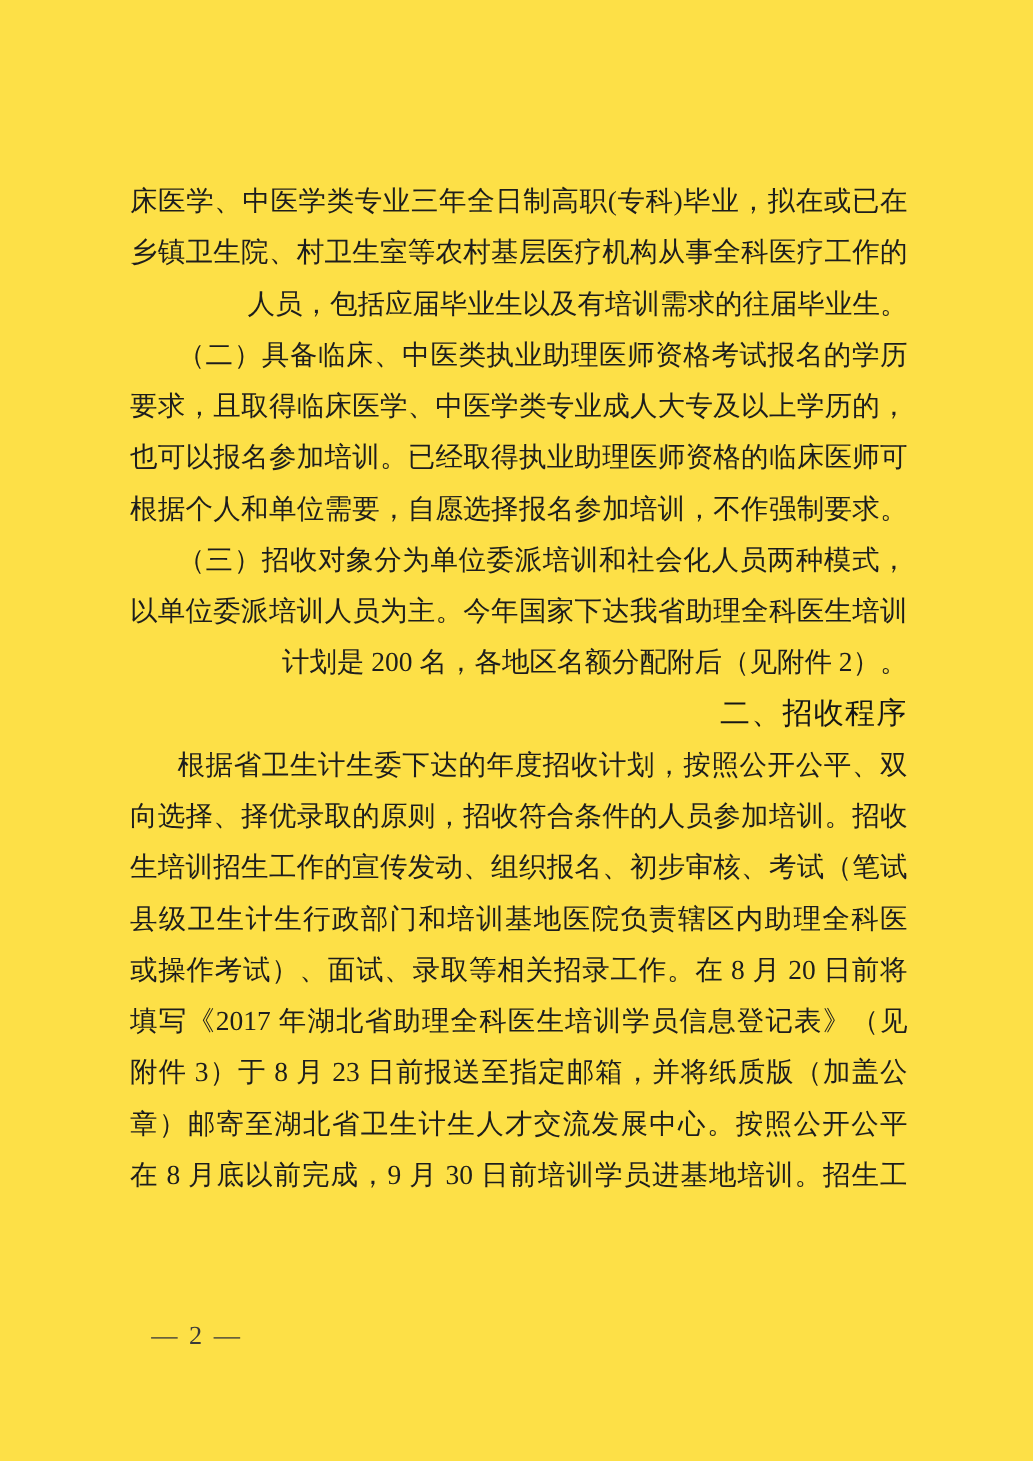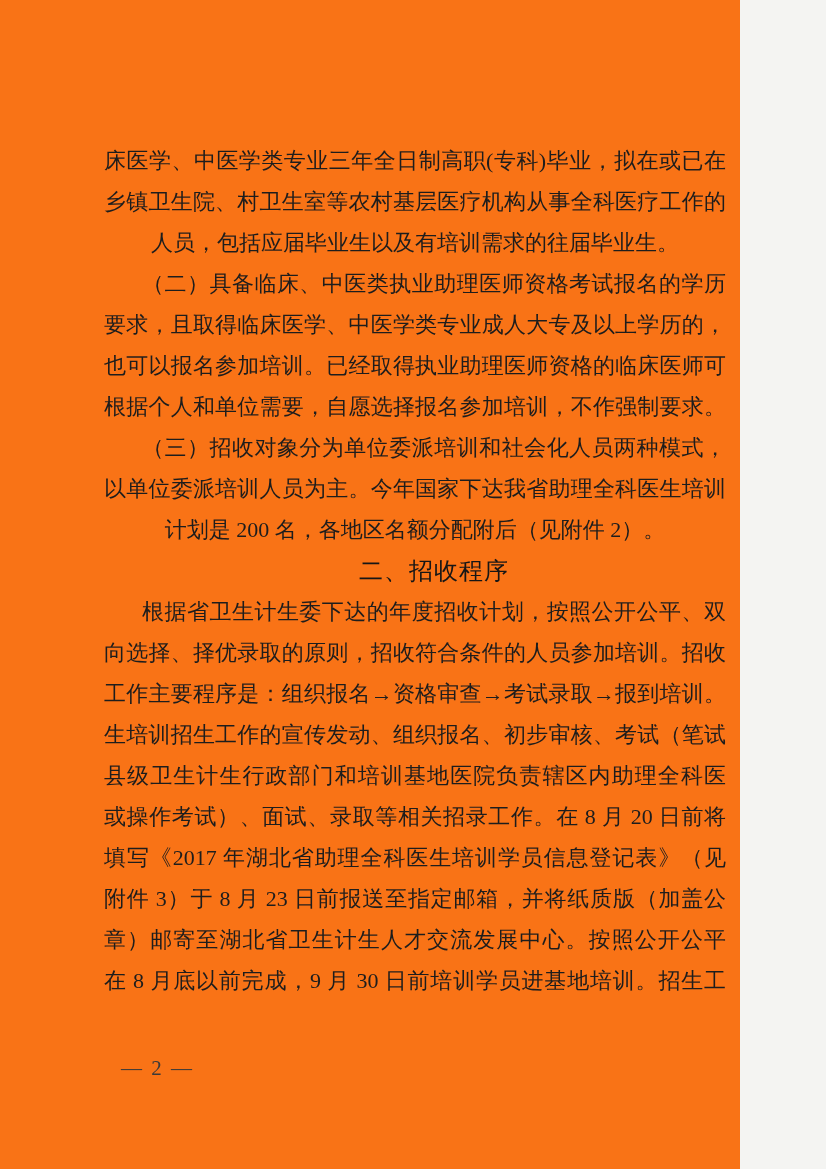--- a/index.html
+++ b/index.html
@@ -7,38 +7,38 @@
     padding: 0;
   }
   body {
     width: 826px;
     height: 1169px;
     background: #f4f4f2;
     font-family: "Liberation Serif", "DejaVu Serif", serif;
   }
   .page {
     position: relative;
-    width: 740px;
+    width: 826px;
     height: 1169px;
-    background: #f97316;
+    background: #fde047;
     overflow: hidden;
   }
   .doc-body {
     position: absolute;
     left: 104px;
     top: 140px;
     width: 622px;
   }
   .line {
     font-family: "Liberation Serif", "DejaVu Serif", serif;
     font-size: 22px;
     line-height: 41px;
     height: 41px;
     color: #1d1d1d;
-    text-align: center;
+    text-align: right;
     white-space: nowrap;
   }
   .line.justify {
     white-space: normal;
     text-align: justify;
     text-align-last: justify;
   }
   .line.indent {
     padding-left: 38px;
   }
@@ -70,21 +70,20 @@
       <div class="line justify indent">（二）具备临床、中医类执业助理医师资格考试报名的学历</div>
       <div class="line justify">要求，且取得临床医学、中医学类专业成人大专及以上学历的，</div>
       <div class="line justify">也可以报名参加培训。已经取得执业助理医师资格的临床医师可</div>
       <div class="line justify">根据个人和单位需要，自愿选择报名参加培训，不作强制要求。</div>
       <div class="line justify indent">（三）招收对象分为单位委派培训和社会化人员两种模式，</div>
       <div class="line justify">以单位委派培训人员为主。今年国家下达我省助理全科医生培训</div>
       <div class="line">计划是 200 名，各地区名额分配附后（见附件 2）。</div>
       <div class="line indent heading">二、招收程序</div>
       <div class="line justify indent">根据省卫生计生委下达的年度招收计划，按照公开公平、双</div>
       <div class="line justify">向选择、择优录取的原则，招收符合条件的人员参加培训。招收</div>
-      <div class="line justify">工作主要程序是：组织报名→资格审查→考试录取→报到培训。</div>
       <div class="line justify">生培训招生工作的宣传发动、组织报名、初步审核、考试（笔试</div>
       <div class="line justify">县级卫生计生行政部门和培训基地医院负责辖区内助理全科医</div>
       <div class="line justify">或操作考试）、面试、录取等相关招录工作。在 8 月 20 日前将</div>
       <div class="line justify">填写《2017 年湖北省助理全科医生培训学员信息登记表》（见</div>
       <div class="line justify">附件 3）于 8 月 23 日前报送至指定邮箱，并将纸质版（加盖公</div>
       <div class="line justify">章）邮寄至湖北省卫生计生人才交流发展中心。按照公开公平</div>
       <div class="line justify">在 8 月底以前完成，9 月 30 日前培训学员进基地培训。招生工</div>
     </div>
   <div class="page-number">— 2 —</div>
 </div>

